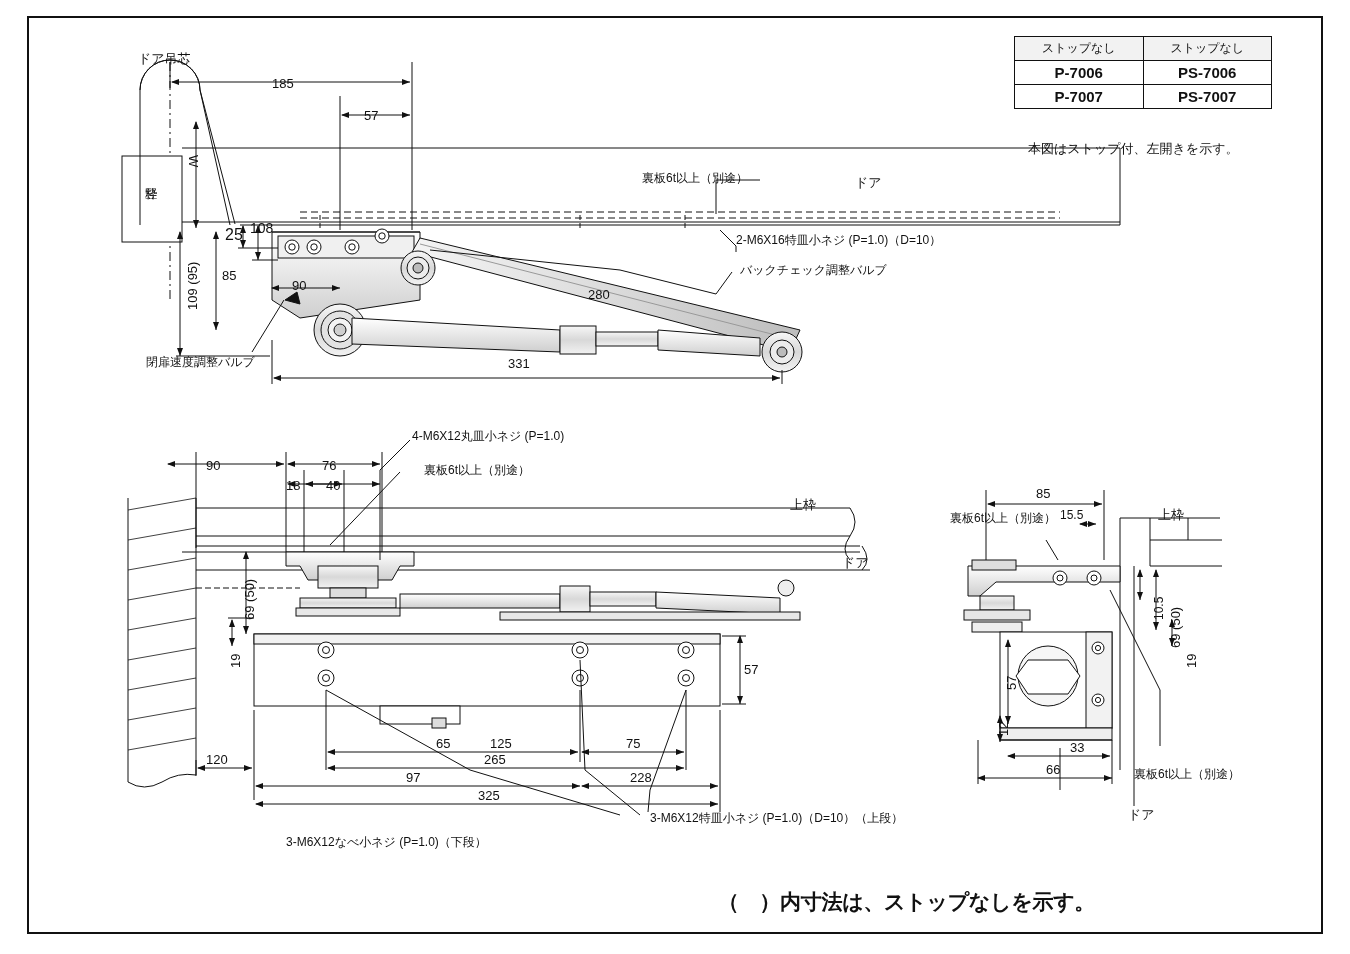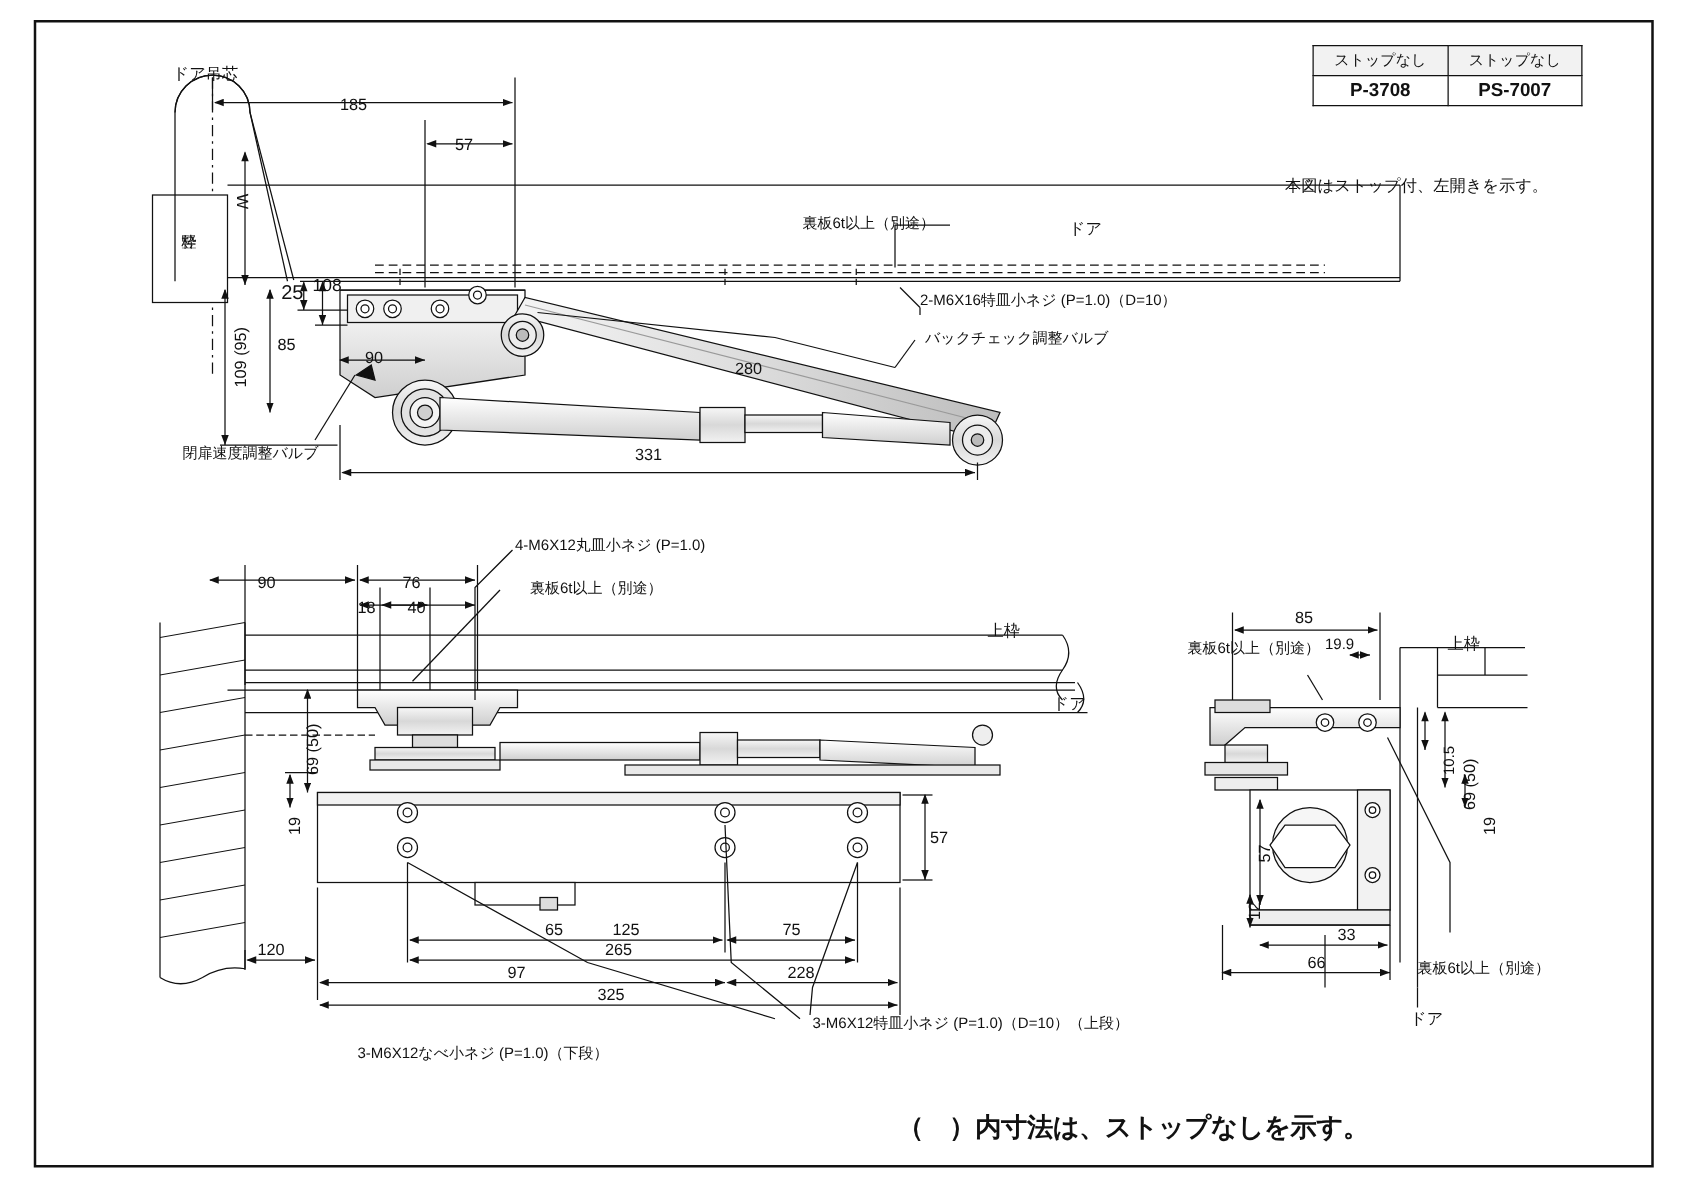--- a/index.html
+++ b/index.html
@@ -5,21 +5,21 @@
   html,body{margin:0;padding:0;background:#ffffff;}
   body{font-family:"Liberation Sans","DejaVu Sans",sans-serif;color:#111;}
   #page{position:relative;width:1350px;height:954px;background:#fff;overflow:hidden;}
   #frame{position:absolute;left:27px;top:16px;width:1296px;height:918px;border:2px solid #111;box-sizing:border-box;}
   .lbl{position:absolute;white-space:nowrap;font-size:13px;line-height:1.1;}
   .lbl.sm{font-size:12px;}
   .vert{writing-mode:vertical-rl;text-orientation:mixed;}
   .rot{transform:rotate(-90deg);transform-origin:left top;white-space:nowrap;}
   svg{position:absolute;left:0;top:0;width:1350px;height:954px;pointer-events:none;}
   
-  #model-table{position:absolute;left:1050px;top:36px;width:216px;border-collapse:collapse;}
+  #model-table{position:absolute;left:1014px;top:36px;width:258px;border-collapse:collapse;}
   #model-table td{border:1px solid #111;text-align:center;padding:3px 0;font-size:15px;font-weight:bold;}
   #model-table td.hdr{font-size:12px;font-weight:normal;background:#f2f2f2;}
   #model-note{position:absolute;left:1028px;top:140px;font-size:13px;}
   
   #note1{position:absolute;left:690px;top:845px;font-size:21px;font-weight:bold;letter-spacing:-0.3px;}
   #note2{position:absolute;left:718px;top:888px;font-size:21px;font-weight:bold;letter-spacing:-0.3px;}
   .dimtxt{position:absolute;font-size:13px;white-space:nowrap;}
 </style>
 </head>
 <body>
@@ -299,21 +299,25 @@
     </g>
   </svg>
 
   <table id="model-table">
     <tbody>
         <tr>
       <td class="hdr">ストップなし</td>
       <td class="hdr">ストップなし</td>
     </tr>
     <tr>
-      <td>P-3708</td>
+      <td>P-7006</td>
+      <td>PS-7006</td>
+    </tr>
+    <tr>
+      <td>P-7007</td>
       <td>PS-7007</td>
     </tr>
   </tbody>
     </table>
   <div id="model-note">本図はストップ付、左開きを示す。</div>
 
   <div class="lbl" style="left:138px;top:52px;">ドア吊芯</div>
   <div class="lbl vert" style="left:144px;top:178px;font-size:12px;">竪枠</div>
   <div class="lbl vert" style="left:186px;top:155px;font-size:13px;">W</div>
   <div class="lbl" style="left:855px;top:176px;">ドア</div>
@@ -354,21 +358,21 @@
   <div class="dimtxt" style="left:406px;top:770px;">97</div>
   <div class="dimtxt" style="left:630px;top:770px;">228</div>
   <div class="dimtxt" style="left:478px;top:788px;">325</div>
 
   <div class="lbl sm" style="left:950px;top:512px;">裏板6t以上（別途）</div>
   <div class="lbl" style="left:1158px;top:508px;">上枠</div>
   <div class="lbl sm" style="left:1134px;top:768px;">裏板6t以上（別途）</div>
   <div class="lbl" style="left:1128px;top:808px;">ドア</div>
 
   <div class="dimtxt" style="left:1036px;top:486px;">85</div>
-  <div class="dimtxt" style="left:1060px;top:508px;font-size:12px;">19.9</div>
+  <div class="dimtxt" style="left:1060px;top:508px;font-size:12px;">15.5</div>
   <div class="dimtxt rot" style="left:1152px;top:620px;font-size:12px;">10.5</div>
   <div class="dimtxt rot" style="left:1168px;top:648px;">69 (50)</div>
   <div class="dimtxt rot" style="left:1184px;top:668px;">19</div>
   <div class="dimtxt rot" style="left:1004px;top:690px;">57</div>
   <div class="dimtxt rot" style="left:996px;top:736px;">12</div>
   <div class="dimtxt" style="left:1070px;top:740px;">33</div>
   <div class="dimtxt" style="left:1046px;top:762px;">66</div>
 
   <div id="note2">（　）内寸法は、ストップなしを示す。</div>
 </div>

